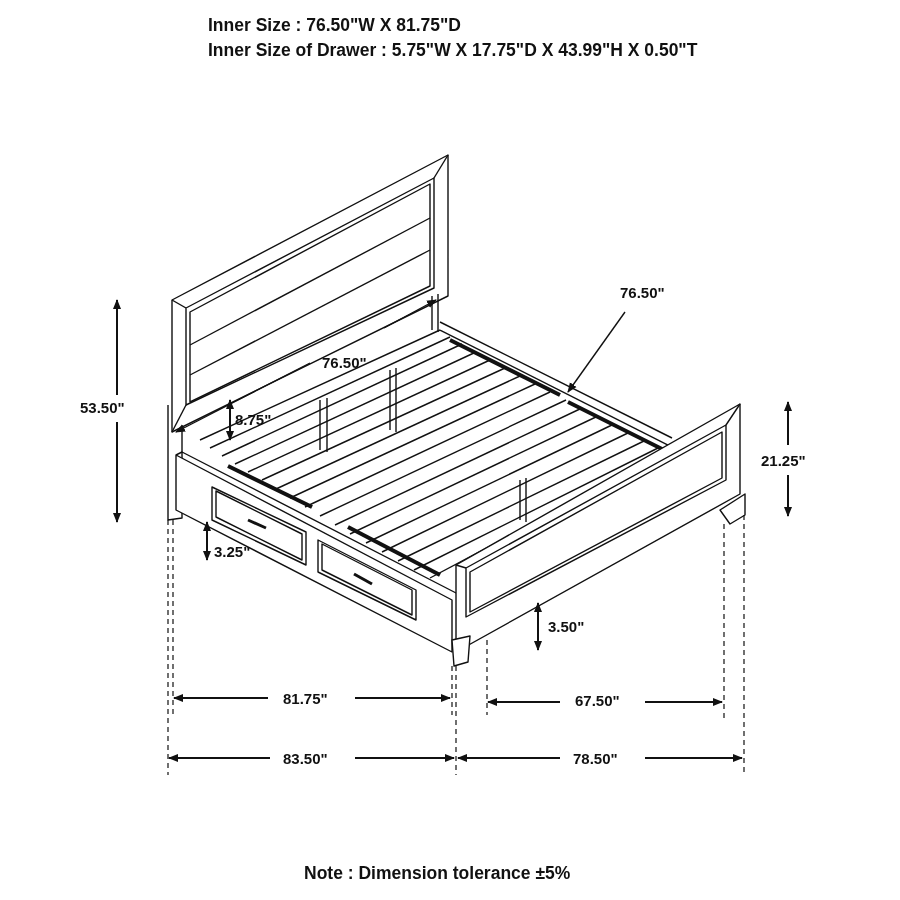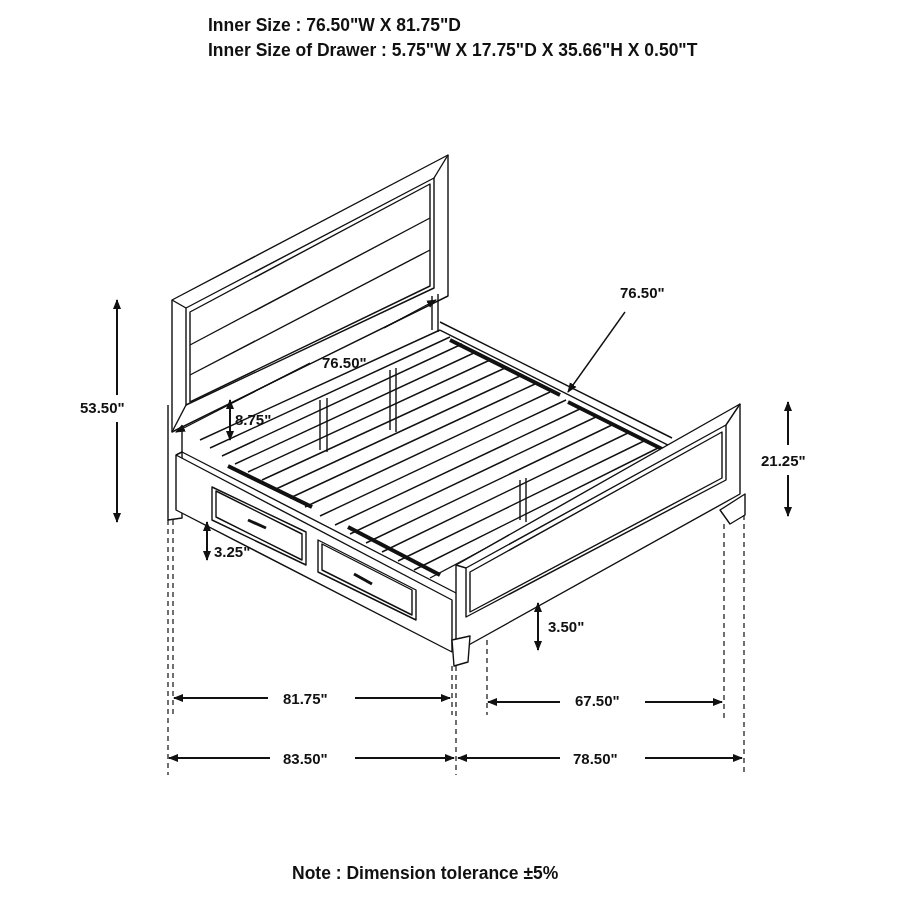--- a/index.html
+++ b/index.html
@@ -1,29 +1,29 @@
 <!DOCTYPE html>
 <html><head>
 <meta charset="utf-8">
 <style>
   html, body { margin: 0; padding: 0; background: #ffffff; }
   body { width: 900px; height: 900px; position: relative; overflow: hidden;
          font-family: "Liberation Sans", sans-serif; color: #111; }
   .hdr { position: absolute; left: 208px; font-weight: bold; font-size: 17.5px; white-space: nowrap; }
   #hdr1 { top: 15px; }
   #hdr2 { top: 40px; }
-  .note { position: absolute; left: 292px; top: 863px; font-weight: bold; font-size: 17.5px; white-space: nowrap; }
+  .note { position: absolute; left: 304px; top: 863px; font-weight: bold; font-size: 17.5px; white-space: nowrap; }
   svg { position: absolute; left: 0; top: 0; }
   .dim { font-family: "Liberation Sans", sans-serif; font-weight: bold; font-size: 15px; fill: #111; }
 </style>
 </head>
 <body>
 
 <div id="hdr1" class="hdr">Inner Size : 76.50"W X 81.75"D</div>
-<div id="hdr2" class="hdr">Inner Size of Drawer : 5.75"W X 17.75"D X 35.66"H X 0.50"T</div>
+<div id="hdr2" class="hdr">Inner Size of Drawer : 5.75"W X 17.75"D X 43.99"H X 0.50"T</div>
 
 <svg width="900" height="900" viewBox="0 0 900 900">
   <defs>
     <marker id="ah" markerWidth="10" markerHeight="10" refX="9" refY="5" orient="auto-start-reverse" markerUnits="userSpaceOnUse">
       <path d="M0,1 L10,5 L0,9 Z" fill="#111"></path>
     </marker>
   </defs>
 
   <g stroke="#111" fill="none" stroke-width="1.4" stroke-linejoin="round">
 

